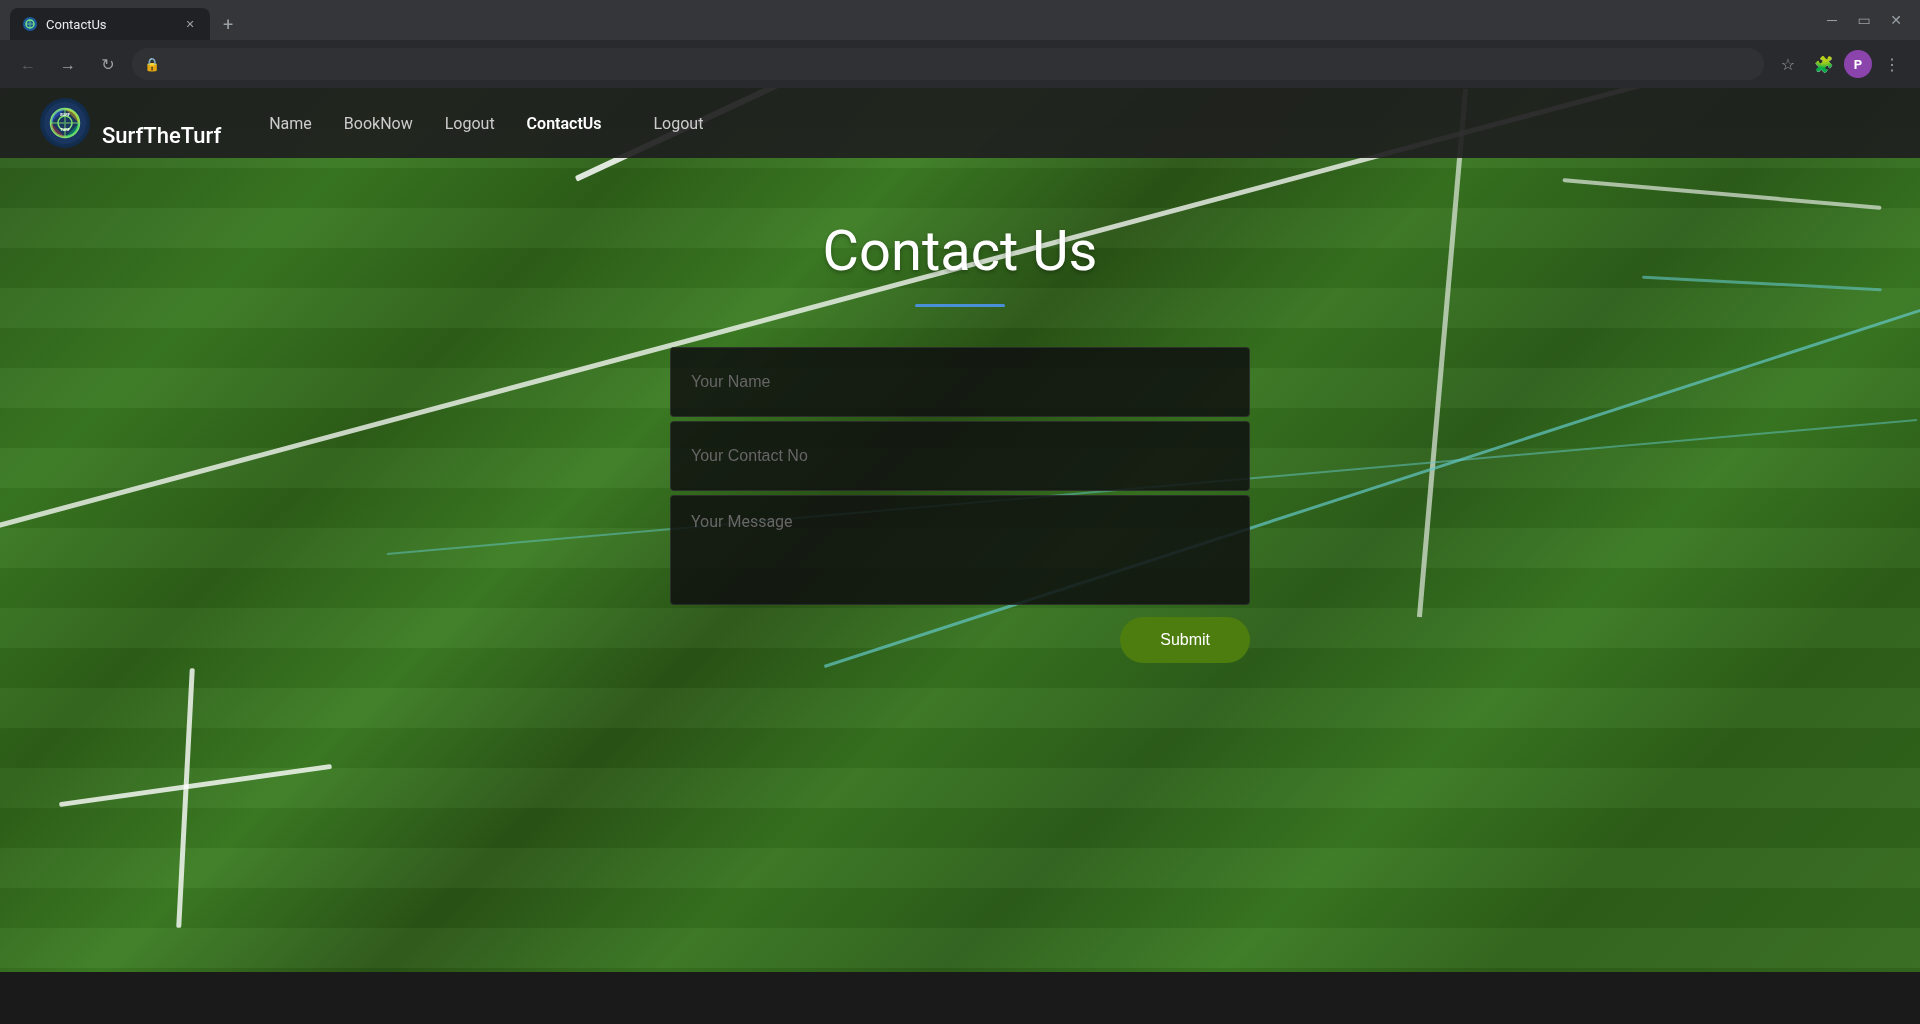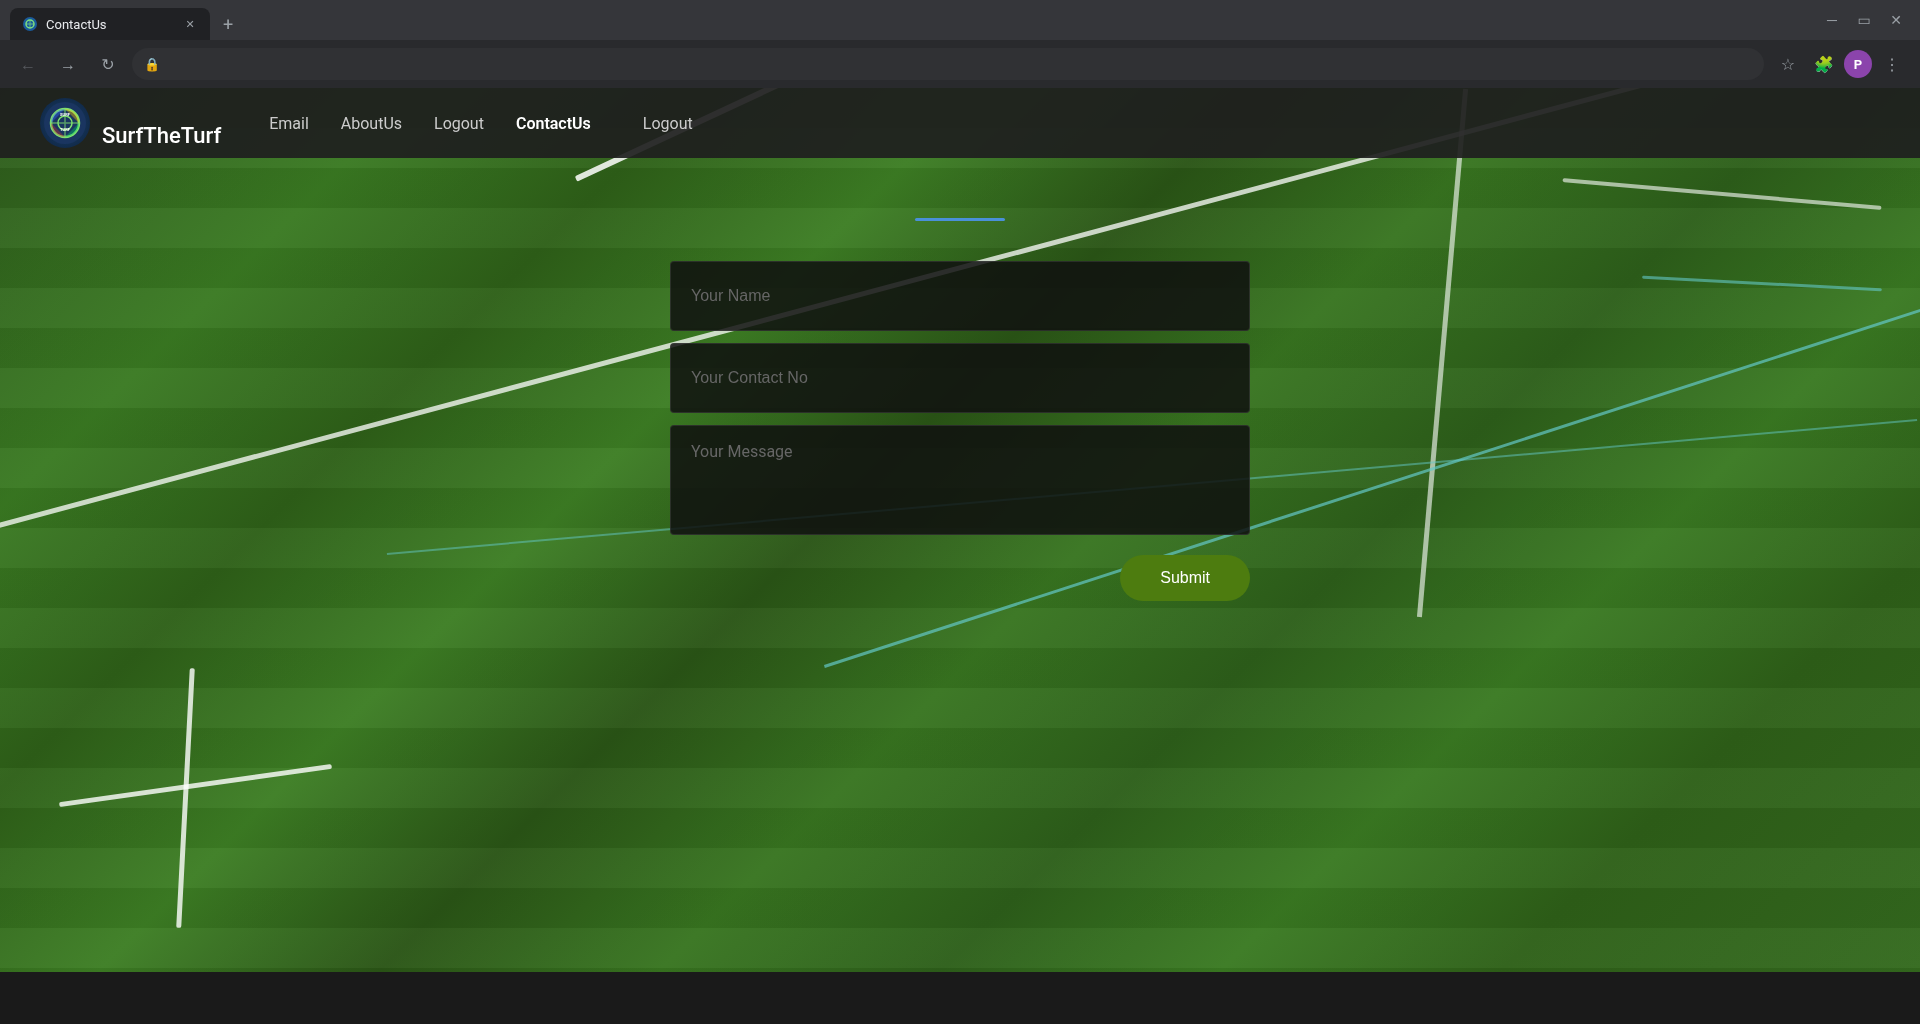--- a/index.html
+++ b/index.html
@@ -364,21 +364,21 @@
       background: #4a90d9;
       border-radius: 2px;
       margin-bottom: 40px;
     }
 
     
     .contact-form {
       width: 580px;
       display: flex;
       flex-direction: column;
-      gap: 12px;
+      gap: 4px;
     }
 
     .form-input {
       width: 100%;
       height: 70px;
       background: rgba(15, 15, 15, 0.85);
       border: 1px solid rgba(80, 80, 80, 0.4);
       border-radius: 4px;
       padding: 0 20px;
       color: #888;
@@ -512,29 +512,30 @@
             <path d="M22 36 A14 14 0 0 1 8 22" fill="rgba(200,50,50,0.4)"></path>
             <path d="M8 22 A14 14 0 0 1 22 8" fill="rgba(50,100,255,0.4)"></path>
             <text x="22" y="15" text-anchor="middle" fill="white" font-size="4" font-weight="bold">SURF</text>
             <text x="22" y="30" text-anchor="middle" fill="white" font-size="4" font-weight="bold">TURF</text>
           </svg>
         </div>
         <span class="brand-name">SurfTheTurf</span>
       </div>
 
       <div class="navbar-nav">
-        <a class="nav-link">Email</a>
-        <a class="nav-link">AboutUs</a>
+        <a class="nav-link">Name</a>
+        <a class="nav-link">BookNow</a>
         <a class="nav-link">Logout</a>
         <a class="nav-link active">ContactUs</a>
         <a class="nav-link nav-logout">Logout</a>
       </div>
     </nav>
 
     <div class="main-section">
+      <h1 class="page-title">Contact Us</h1>
       <div class="title-underline"></div>
 
       <form class="contact-form">
         <input type="text" class="form-input" placeholder="Your Name" style="">
         <input type="tel" class="form-input" placeholder="Your Contact No" style="">
         <textarea class="form-textarea" placeholder="Your Message" style=""></textarea>
         <button type="submit" class="submit-btn">Submit</button>
       </form>
     </div>
   </div>

